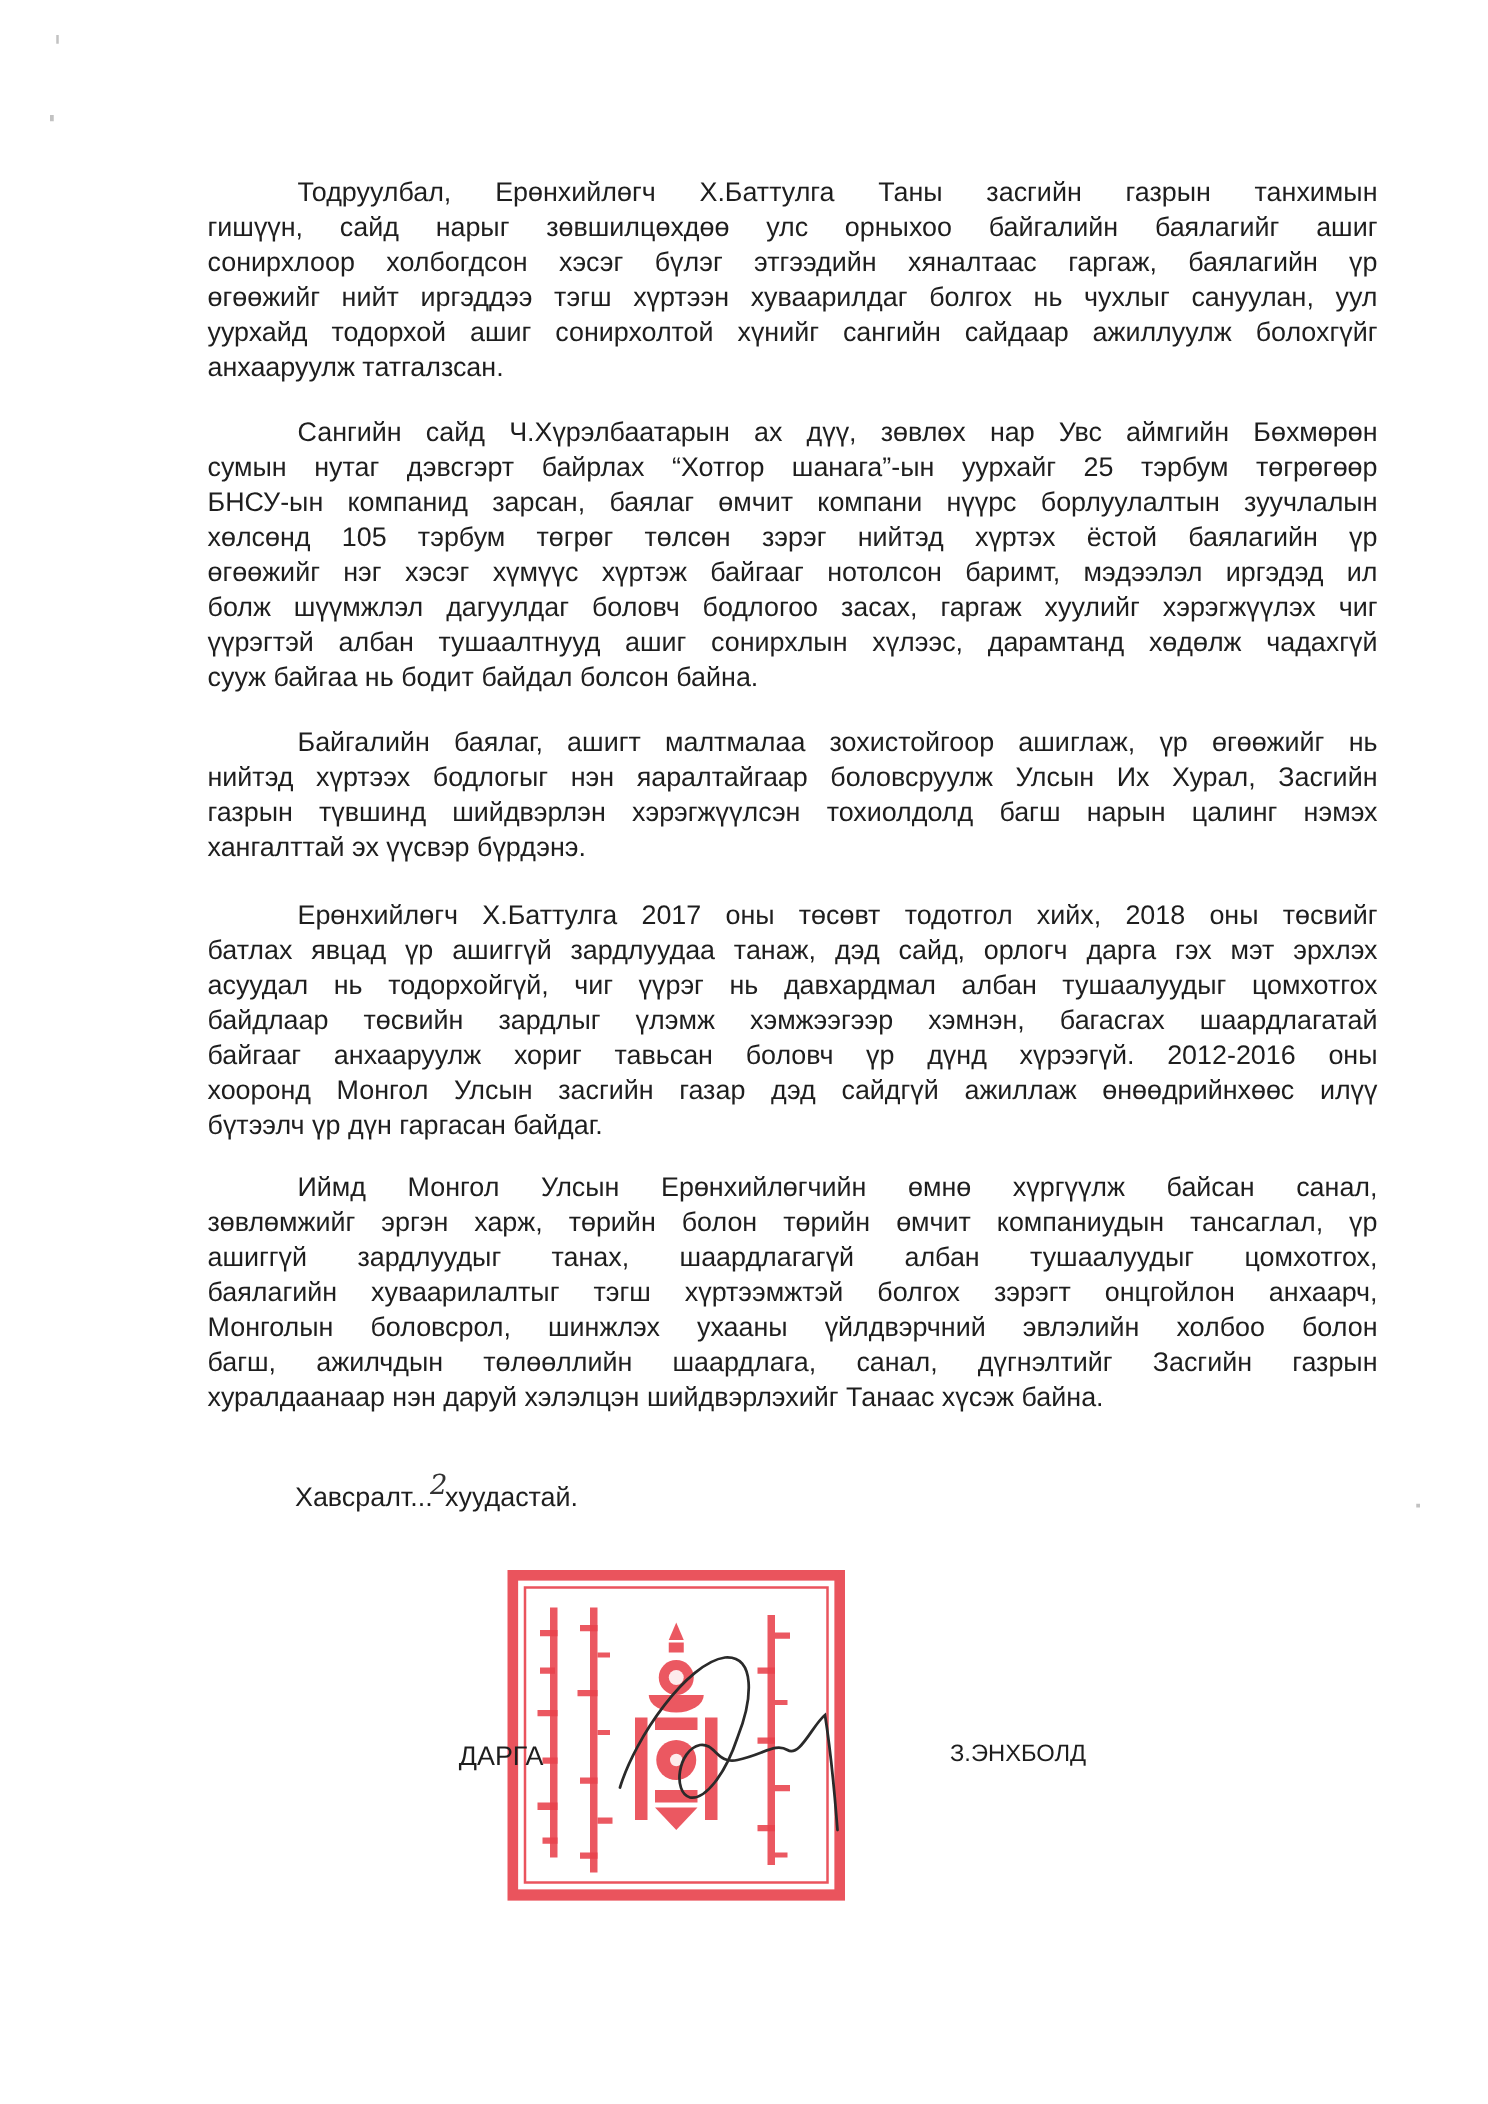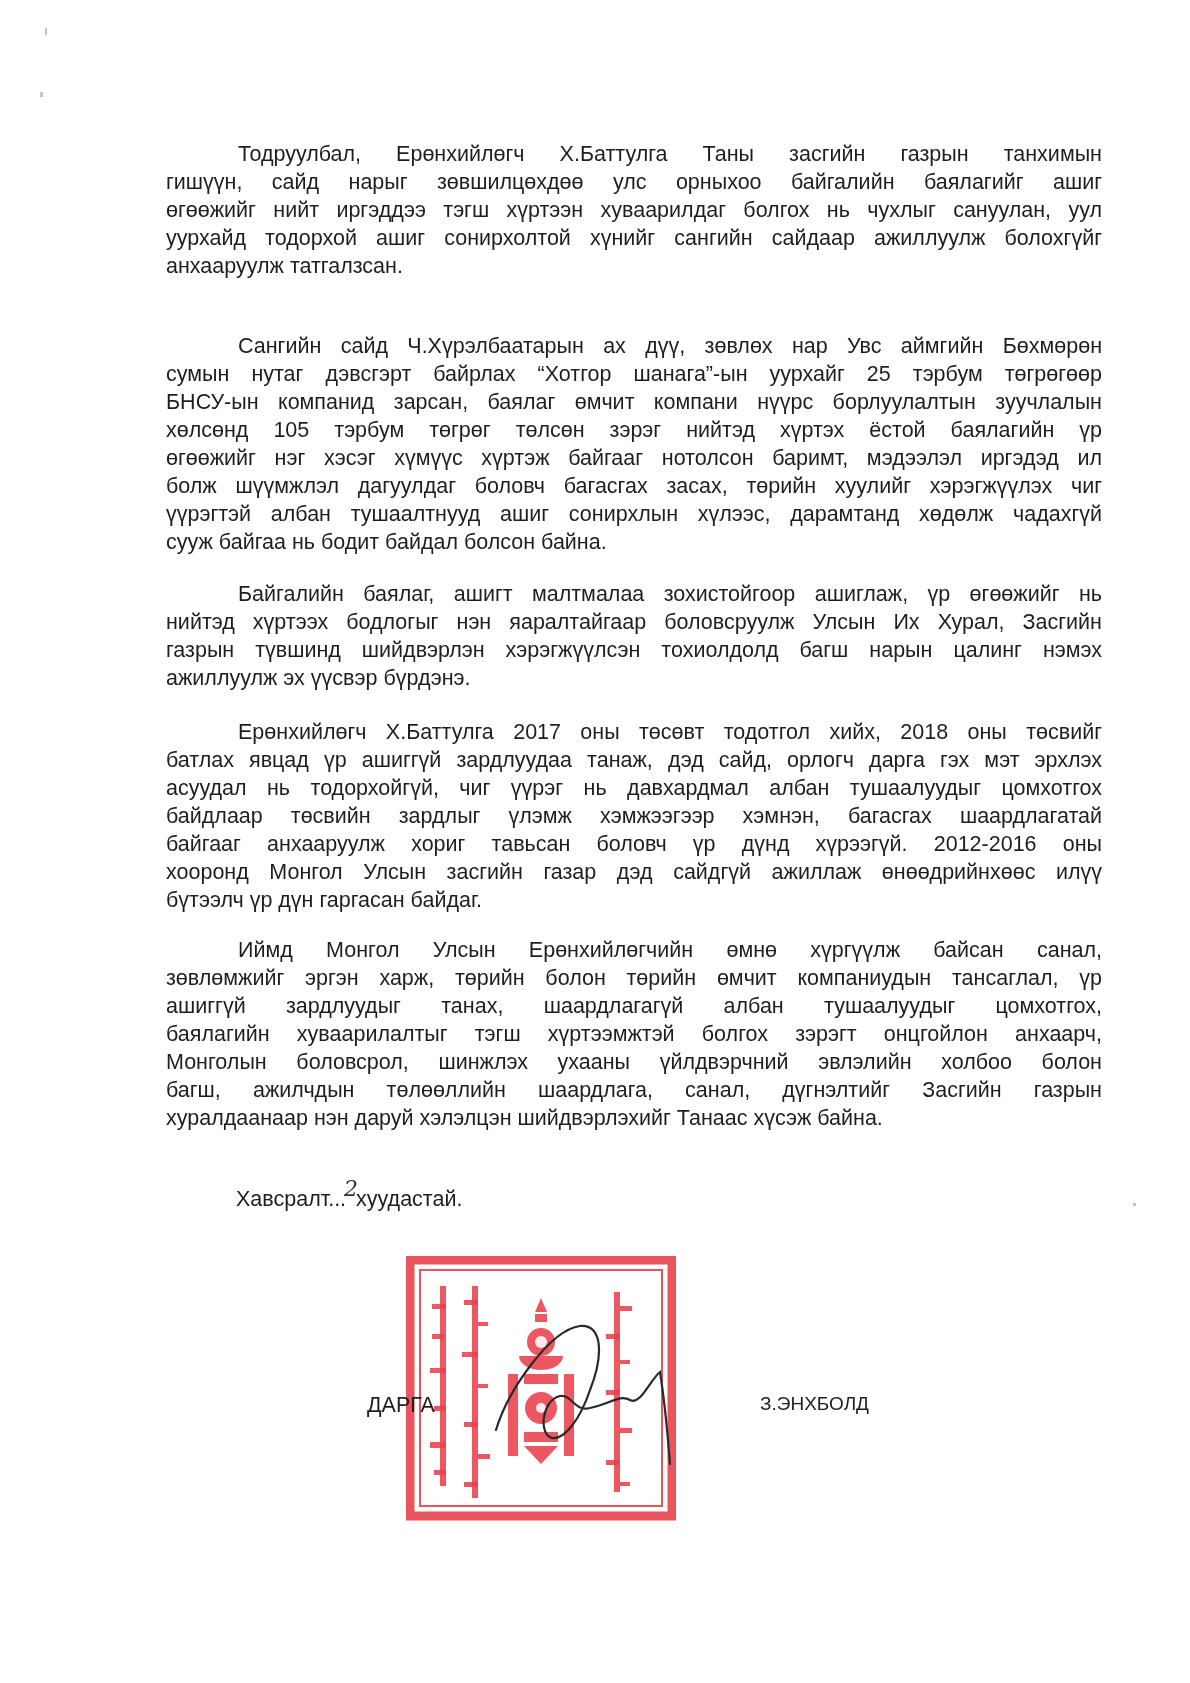--- a/index.html
+++ b/index.html
@@ -26,39 +26,40 @@
 <div class="page">
 
   <span class="scan-mark" style="left:45px;top:28px;width:2px;height:7px;"></span>
   <span class="scan-mark" style="left:40px;top:92px;width:3px;height:5px;"></span>
   <span class="scan-mark" style="left:1133px;top:1203px;width:3px;height:3px;"></span>
 
   <div class="body-text">
     <div class="para" style="top:140px;">
         <span class="line first">Тодруулбал, Ерөнхийлөгч Х.Баттулга Таны засгийн газрын танхимын</span>
         <span class="line">гишүүн, сайд нарыг зөвшилцөхдөө улс орныхоо байгалийн баялагийг ашиг</span>
+        <span class="line">сонирхлоор холбогдсон хэсэг бүлэг этгээдийн хяналтаас гаргаж, баялагийн үр</span>
         <span class="line">өгөөжийг нийт иргэддээ тэгш хүртээн хуваарилдаг болгох нь чухлыг сануулан, уул</span>
         <span class="line">уурхайд тодорхой ашиг сонирхолтой хүнийг сангийн сайдаар ажиллуулж болохгүйг</span>
         <span class="line last">анхааруулж татгалзсан.</span>
       </div>
     <div class="para" style="top:332px;">
         <span class="line first">Сангийн сайд Ч.Хүрэлбаатарын ах дүү, зөвлөх нар Увс аймгийн Бөхмөрөн</span>
         <span class="line">сумын нутаг дэвсгэрт байрлах “Хотгор шанага”-ын уурхайг 25 тэрбум төгрөгөөр</span>
         <span class="line">БНСУ-ын компанид зарсан, баялаг өмчит компани нүүрс борлуулалтын зуучлалын</span>
         <span class="line">хөлсөнд 105 тэрбум төгрөг төлсөн зэрэг нийтэд хүртэх ёстой баялагийн үр</span>
         <span class="line">өгөөжийг нэг хэсэг хүмүүс хүртэж байгааг нотолсон баримт, мэдээлэл иргэдэд ил</span>
-        <span class="line">болж шүүмжлэл дагуулдаг боловч багасгах засах, төрийн хуулийг хэрэгжүүлэх чиг</span>
+        <span class="line">болж шүүмжлэл дагуулдаг боловч бодлогоо засах, гаргаж хуулийг хэрэгжүүлэх чиг</span>
         <span class="line">үүрэгтэй албан тушаалтнууд ашиг сонирхлын хүлээс, дарамтанд хөдөлж чадахгүй</span>
         <span class="line last">сууж байгаа нь бодит байдал болсон байна.</span>
       </div>
     <div class="para" style="top:580px;">
         <span class="line first">Байгалийн баялаг, ашигт малтмалаа зохистойгоор ашиглаж, үр өгөөжийг нь</span>
         <span class="line">нийтэд хүртээх бодлогыг нэн яаралтайгаар боловсруулж Улсын Их Хурал, Засгийн</span>
         <span class="line">газрын түвшинд шийдвэрлэн хэрэгжүүлсэн тохиолдолд багш нарын цалинг нэмэх</span>
-        <span class="line last">ажиллуулж эх үүсвэр бүрдэнэ.</span>
+        <span class="line last">хангалттай эх үүсвэр бүрдэнэ.</span>
       </div>
     <div class="para" style="top:718px;">
         <span class="line first">Ерөнхийлөгч Х.Баттулга 2017 оны төсөвт тодотгол хийх, 2018 оны төсвийг</span>
         <span class="line">батлах явцад үр ашиггүй зардлуудаа танаж, дэд сайд, орлогч дарга гэх мэт эрхлэх</span>
         <span class="line">асуудал нь тодорхойгүй, чиг үүрэг нь давхардмал албан тушаалуудыг цомхотгох</span>
         <span class="line">байдлаар төсвийн зардлыг үлэмж хэмжээгээр хэмнэн, багасгах шаардлагатай</span>
         <span class="line">байгааг анхааруулж хориг тавьсан боловч үр дүнд хүрээгүй. 2012-2016 оны</span>
         <span class="line">хооронд Монгол Улсын засгийн газар дэд сайдгүй ажиллаж өнөөдрийнхөөс илүү</span>
         <span class="line last">бүтээлч үр дүн гаргасан байдаг.</span>
       </div>

